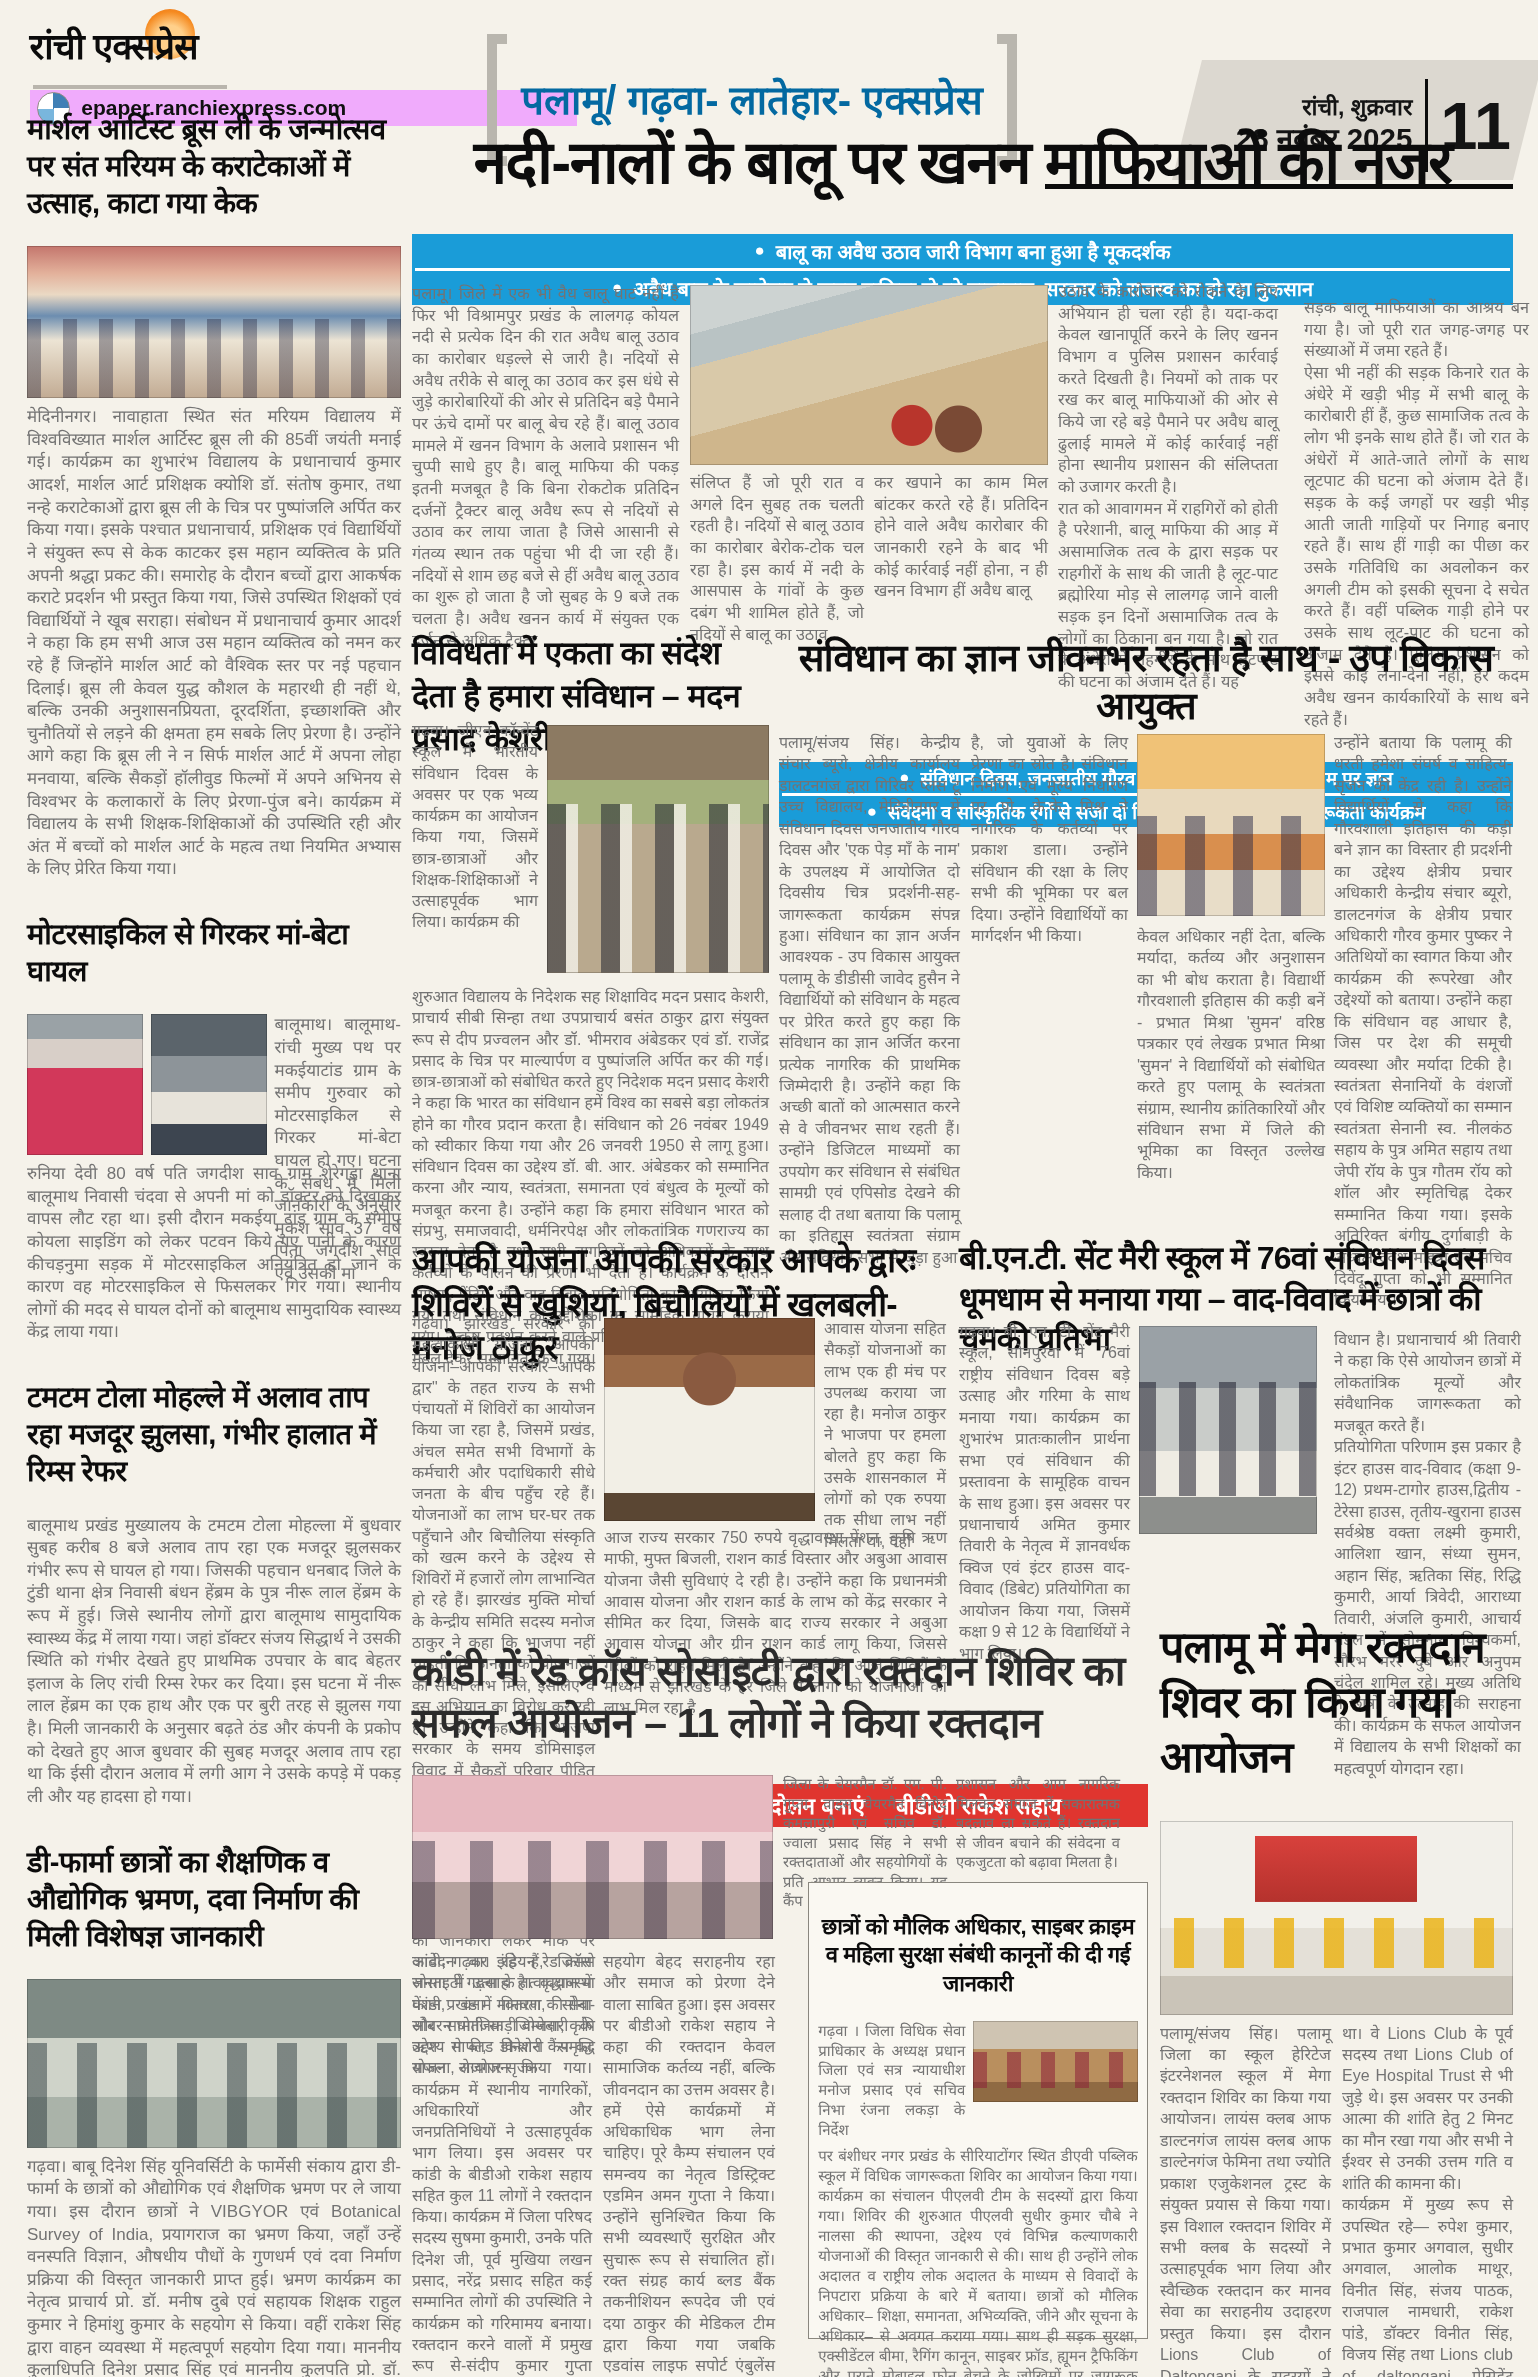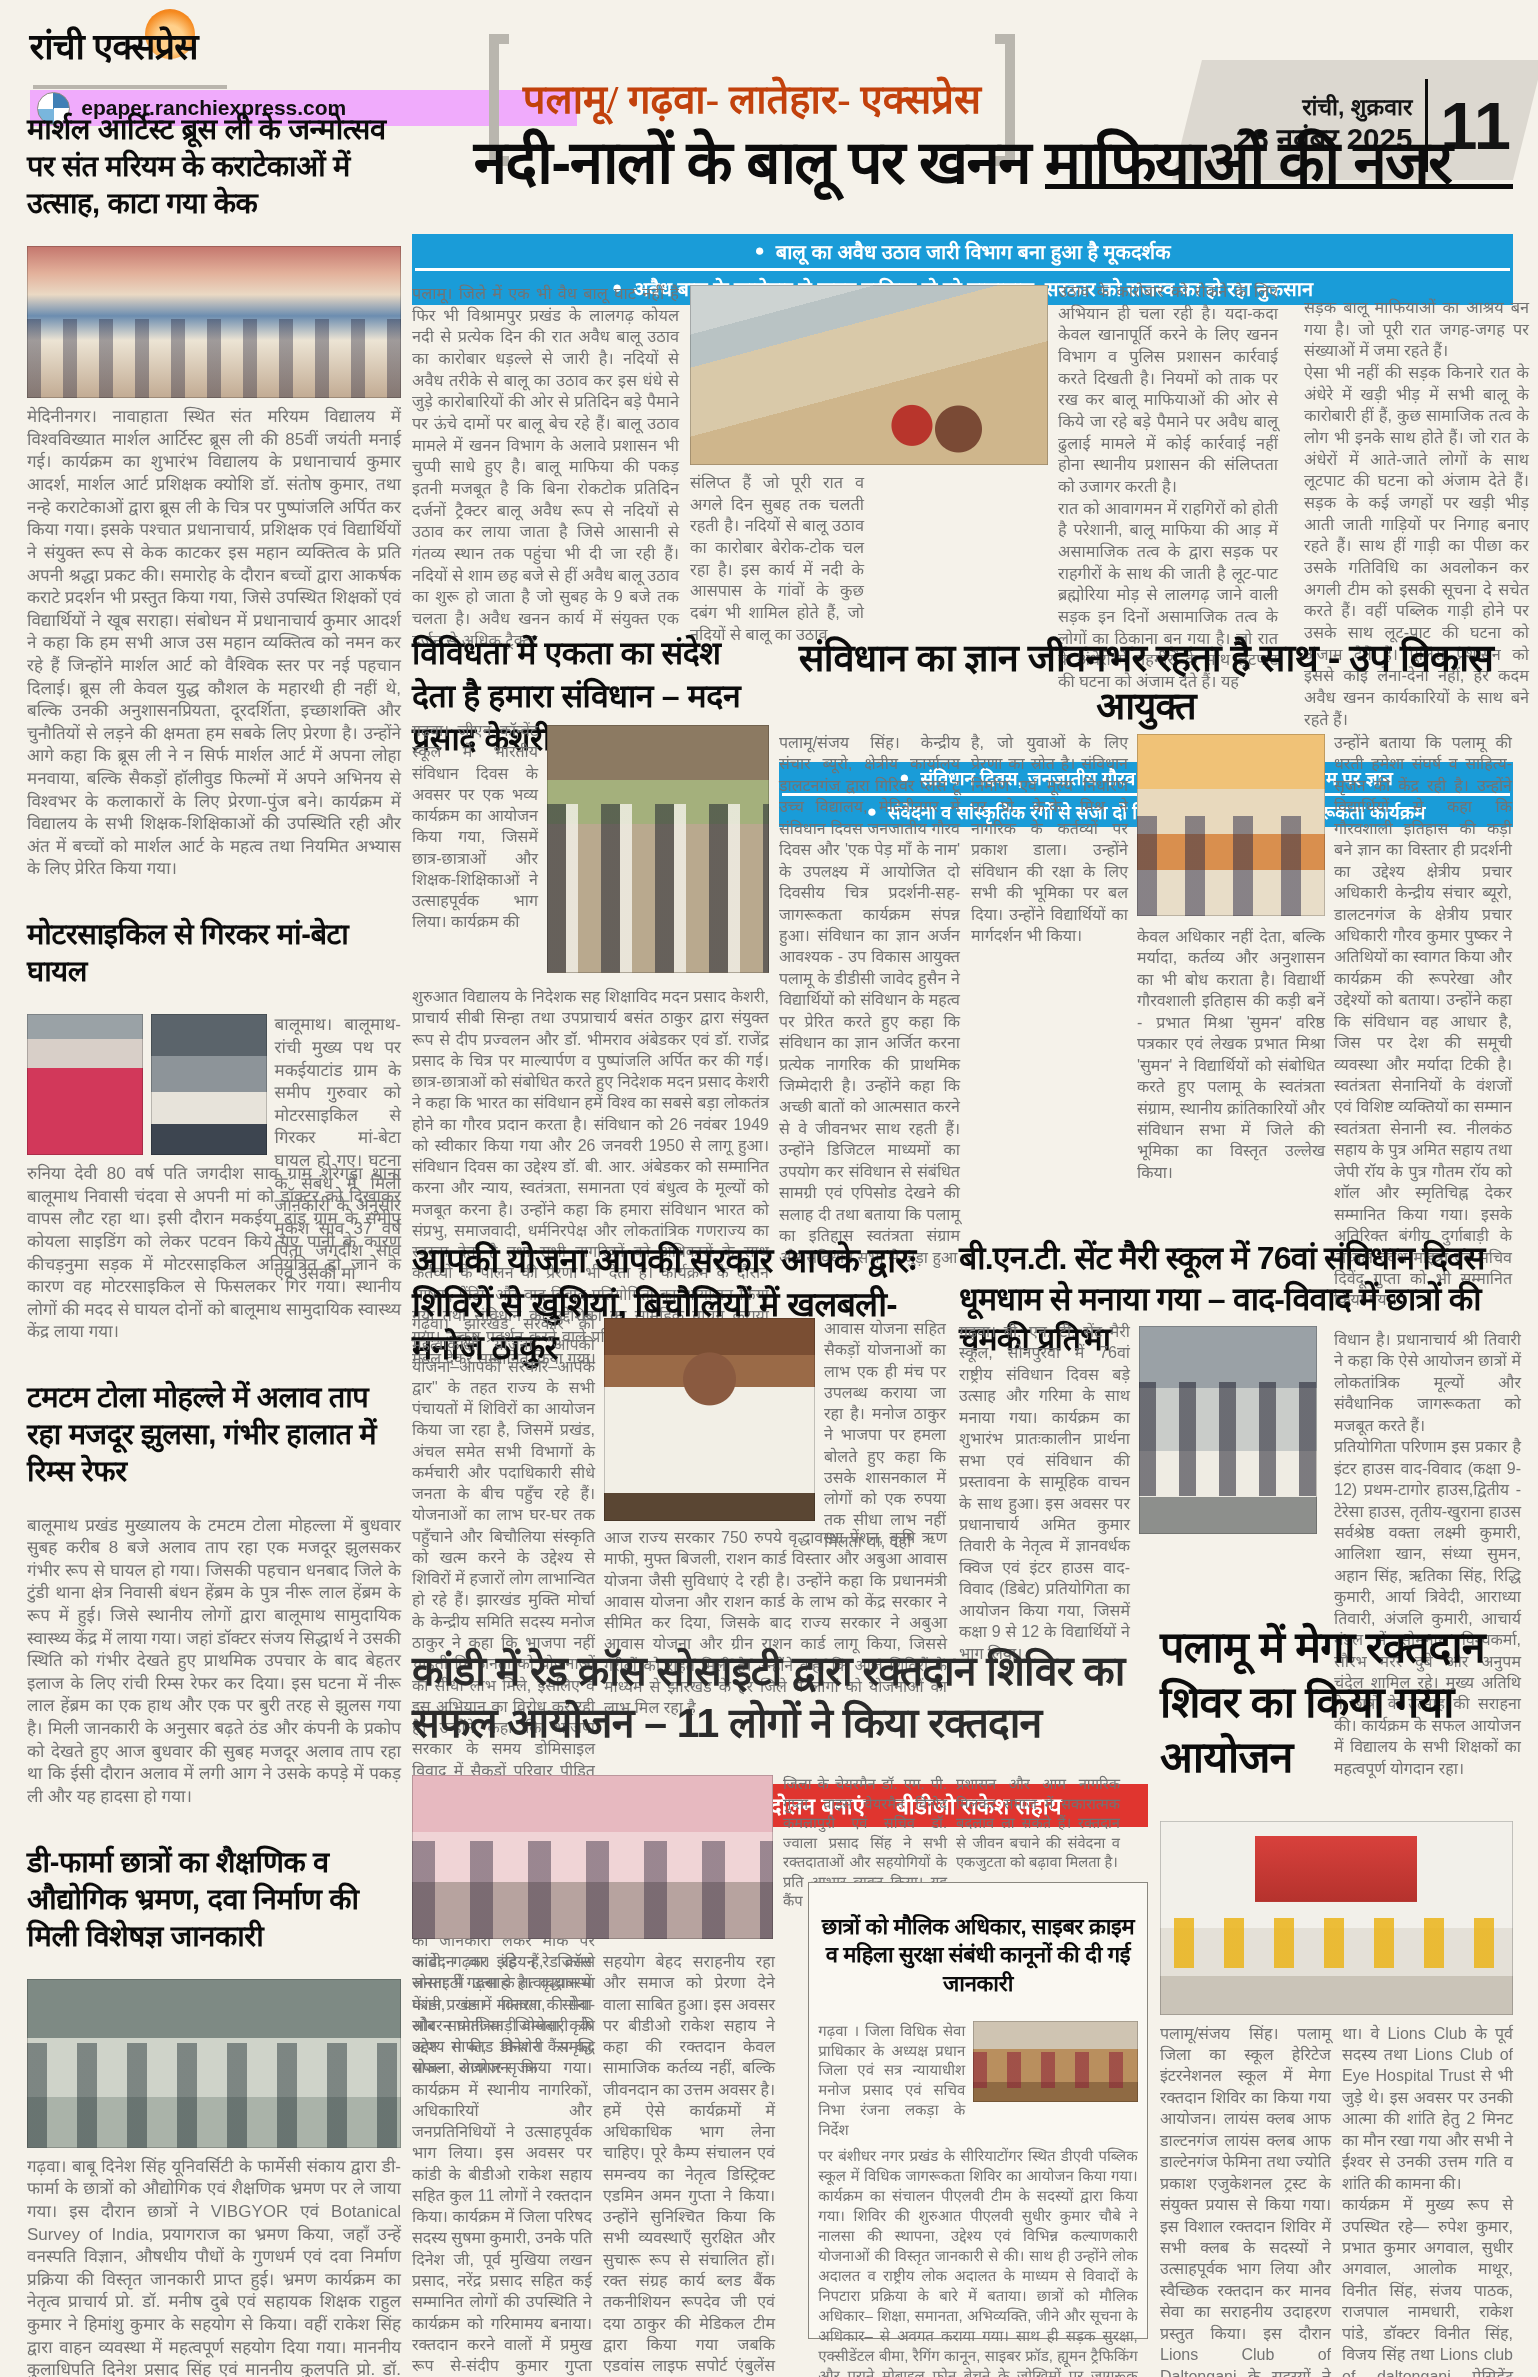--- a/index.html
+++ b/index.html
@@ -16,21 +16,21 @@
   .logo-text{position:relative;font-size:36px;font-weight:bold;color:#0b0b0b;letter-spacing:-0.8px;line-height:1.5;}
   .tagline-rule{position:absolute;left:3.1px;top:65px;width:194px;height:3.9px;background:#b9b5ad;}
   .webbar{position:absolute;left:29.5px;top:90px;width:547px;height:36px;background:#f0abfc;
           display:flex;align-items:center;gap:11px;padding-left:7.8px;box-sizing:border-box;}
   .globe{width:31px;height:31px;border-radius:50%;background:conic-gradient(#3f7fb5 0 25%,#ffffff 25% 50%,#79b6dd 50% 75%,#ffffff 75% 100%);border:1.6px solid #8e8a82;}
   .weburl{font-size:21px;font-weight:bold;color:#111;}
   .band-center{position:absolute;left:446px;top:22px;width:612px;height:155px;display:flex;align-items:center;justify-content:center;gap:14px;}
   .brk{width:20px;height:132px;border:10px solid #b9b6ae;box-sizing:border-box;}
   .brk.l{border-right:none;}
   .brk.r{border-left:none;}
-  .band-center .txt{font-size:40px;font-weight:bold;color:#c2410c;line-height:1.2;font-family:Liberation Serif, serif;}
+  .band-center .txt{font-size:40px;font-weight:bold;color:#0369a1;line-height:1.2;}
   .dateplate{position:absolute;left:1172px;top:60px;width:341px;height:120px;background:#dcd8d0;transform:skewX(-14deg);transform-origin:bottom;}
   .date-in{position:absolute;left:1209px;top:71px;width:302px;height:109px;display:flex;align-items:center;justify-content:flex-end;gap:12.4px;}
   .date-lines{text-align:right;line-height:1.25;}
   .date-l1{font-size:23px;font-weight:bold;}
   .date-l2{font-size:29.5px;font-weight:bold;}
   .date-div{width:3.1px;height:93px;background:#0c0c0c;}
   .pageno{font-size:67px;font-weight:bold;line-height:1;}
   .blackrule{position:absolute;left:1045px;top:184px;width:468px;height:5.4px;background:#0c0c0c;}
   
   .left-rail{position:absolute;left:27px;top:87px;width:374px;display:flex;flex-direction:column;}
@@ -173,20 +173,21 @@
       </div>
       <div class="sep"></div>
       <div class="row">
         <span class="bul">●</span>
         <span>अवैध बालू के कारोबार से खनन माफिया हो रहे मालामाल, सरकार को राजस्व का हो रहा नुकसान</span>
       </div>
     </div>
     <p class="bt abs" style="left:0;top:192px;width:267px;height:319px;margin:0;font-size:16.3px">पलामू। जिले में एक भी वैध बालू घाट नहीं है फिर भी विश्रामपुर प्रखंड के लालगढ़ कोयल नदी से प्रत्येक दिन की रात अवैध बालू उठाव का कारोबार धड़ल्ले से जारी है। नदियों से अवैध तरीके से बालू का उठाव कर इस धंधे से जुड़े कारोबारियों की ओर से प्रतिदिन बड़े पैमाने पर ऊंचे दामों पर बालू बेच रहे हैं। बालू उठाव मामले में खनन विभाग के अलावे प्रशासन भी चुप्पी साधे हुए है। बालू माफिया की पकड़ इतनी मजबूत है कि बिना रोकटोक प्रतिदिन दर्जनों ट्रैक्टर बालू अवैध रूप से नदियों से उठाव कर लाया जाता है जिसे आसानी से गंतव्य स्थान तक पहुंचा भी दी जा रही हैं। नदियों से शाम छह बजे से हीं अवैध बालू उठाव का शुरू हो जाता है जो सुबह के 9 बजे तक चलता है। अवैध खनन कार्य में संयुक्त एक दर्जन से अधिक ट्रैक्टर</p>
     <div class="photo ph-sand abs" style="left:278px;top:194px;width:358px;height:180px"></div>
     <p class="bt abs" style="left:278px;top:381px;width:174px;height:130px;margin:0;font-size:16.3px">संलिप्त हैं जो पूरी रात व अगले दिन सुबह तक चलती रहती है। नदियों से बालू उठाव का कारोबार बेरोक-टोक चल रहा है। इस कार्य में नदी के आसपास के गांवों के कुछ दबंग भी शामिल होते हैं, जो नदियों से बालू का उठाव</p>
+    <p class="bt abs" style="left:462px;top:381px;width:174px;height:130px;margin:0;font-size:16.3px">कर खपाने का काम मिल बांटकर करते रहे हैं। प्रतिदिन होने वाले अवैध कारोबार की जानकारी रहने के बाद भी कोई कार्रवाई नहीं होना, न ही खनन विभाग हीं अवैध बालू</p>
     <p class="bt abs" style="left:646px;top:190px;width:220px;height:322px;margin:0;font-size:16.3px">उठाव के कारोबार को रोकने के लिए अभियान ही चला रही है। यदा-कदा केवल खानापूर्ति करने के लिए खनन विभाग व पुलिस प्रशासन कार्रवाई करते दिखती है। नियमों को ताक पर रख कर बालू माफियाओं की ओर से किये जा रहे बड़े पैमाने पर अवैध बालू ढुलाई मामले में कोई कार्रवाई नहीं होना स्थानीय प्रशासन की संलिप्तता को उजागर करती है।
     रात को आवागमन में राहगिरों को होती है परेशानी, बालू माफिया की आड़ में असामाजिक तत्व के द्वारा सड़क पर राहगीरों के साथ की जाती है लूट-पाट ब्रह्मोरिया मोड़ से लालगढ़ जाने वाली सड़क इन दिनों असामाजिक तत्व के लोगों का ठिकाना बन गया है। जो रात के अंधेरों में राहगीरों के साथ लूटपाट की घटना को अंजाम देते हैं। यह</p>
     <p class="bt abs" style="left:876px;top:190px;width:225px;height:322px;margin:16px;font-size:16.3px">सड़क बालू माफियाओं का आश्रय बन गया है। जो पूरी रात जगह-जगह पर संख्याओं में जमा रहते हैं।
     ऐसा भी नहीं की सड़क किनारे रात के अंधेरे में खड़ी भीड़ में सभी बालू के कारोबारी हीं हैं, कुछ सामाजिक तत्व के लोग भी इनके साथ होते हैं। जो रात के अंधेरों में आते-जाते लोगों के साथ लूटपाट की घटना को अंजाम देते हैं। सड़क के कई जगहों पर खड़ी भीड़ आती जाती गाड़ियों पर निगाह बनाए रहते हैं। साथ हीं गाड़ी का पीछा कर उसके गतिविधि का अवलोकन कर अगली टीम को इसकी सूचना दे सचेत करते हैं। वहीं पब्लिक गाड़ी होने पर उसके साथ लूट-पाट की घटना को अंजाम देते हैं। पुलिस प्रशासन को इससे कोई लेना-देना नहीं, हर कदम अवैध खनन कार्यकारियों के साथ बने रहते हैं।</p>
   </section>
 
   <section id="sec-f" class="abs">
     <h2 class="h headline">विविधता में एकता का संदेश देता है हमारा संविधान –  मदन प्रसाद केशरी</h2>
     <p class="bt abs f22" style="left:0;top:115px;width:126px;height:256px;margin:0">गढ़वा। जीएन कॉन्वेंट स्कूल में भारतीय संविधान दिवस के अवसर पर एक भव्य कार्यक्रम का आयोजन किया गया, जिसमें छात्र-छात्राओं और शिक्षक-शिक्षिकाओं ने उत्साहपूर्वक भाग लिया। कार्यक्रम की</p>
     <div class="photo ph-convent abs" style="left:135px;top:120px;width:222px;height:248px"></div>

